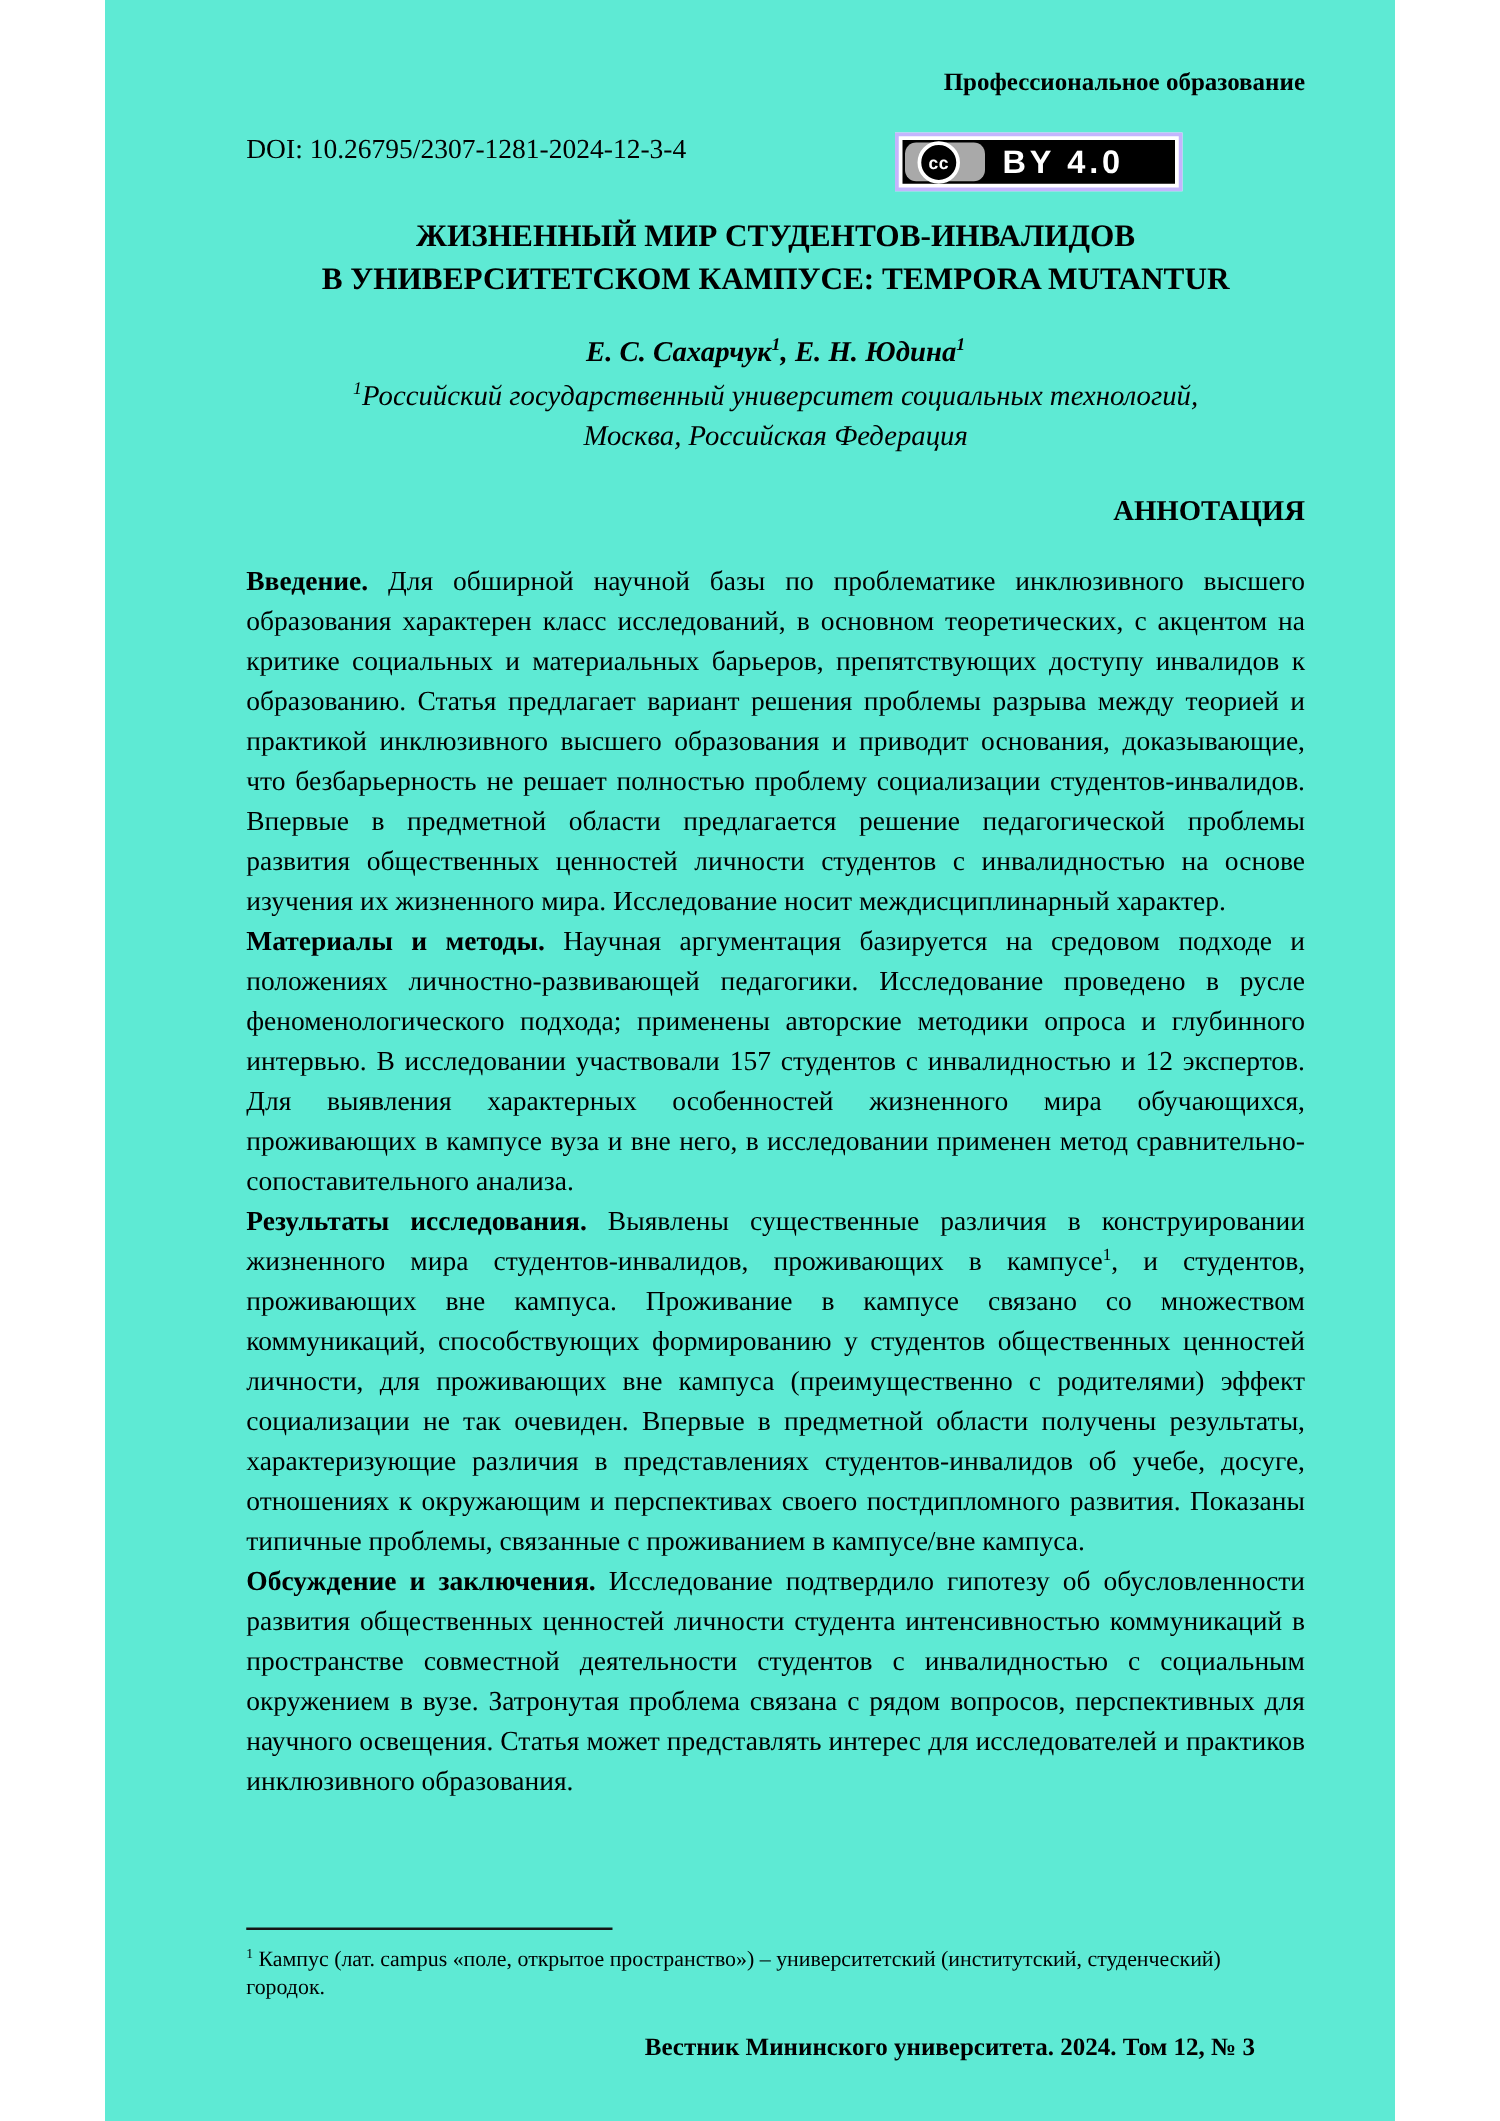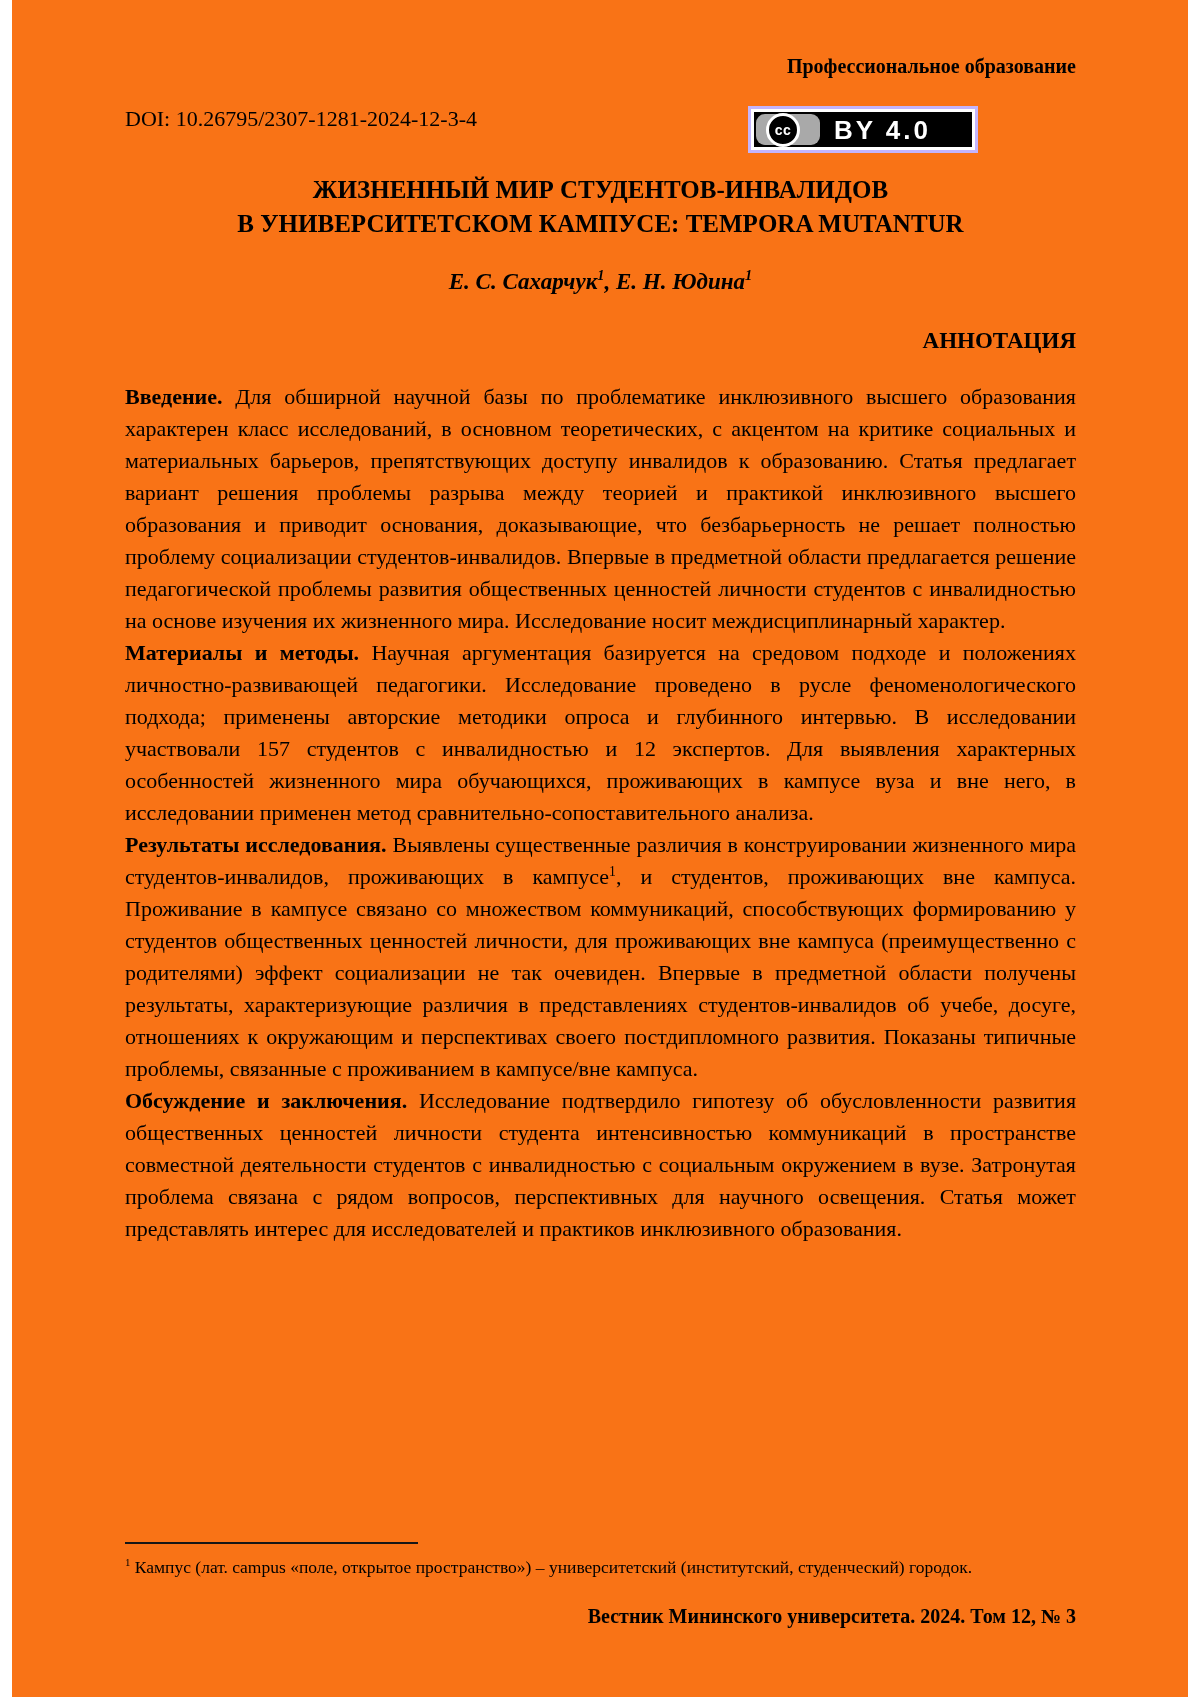--- a/index.html
+++ b/index.html
@@ -1,25 +1,25 @@
 <!DOCTYPE html>
 <html lang="ru"><head>
 <meta charset="utf-8">
 <style>
   html, body { margin: 0; padding: 0; background: #ffffff; }
   .page {
     position: relative;
-    width: 1176px;
+    width: 1032px;
     height: 1697px;
     margin: 0 auto;
-    background: #f97316;
+    background: #5eead4;
     color: #000000;
     font-family: "Liberation Serif", serif;
     box-sizing: border-box;
-    padding: 54px 112px 0 113px;
+    padding: 54px 72px 0 113px;
     overflow: hidden;
   }
 
   .category {
     text-align: right;
     font-weight: bold;
     font-size: 20px;
     line-height: 24px;
   }
 
@@ -171,20 +171,24 @@
     </div>
   </div>
 
   <div class="title">
     <div>ЖИЗНЕННЫЙ МИР СТУДЕНТОВ-ИНВАЛИДОВ</div>
     <div>В УНИВЕРСИТЕТСКОМ КАМПУСЕ: TEMPORA MUTANTUR</div>
   </div>
 
   <div class="authors"><span><span>Е. С. Сахарчук</span><sup>1</sup></span><span><span>, Е. Н. Юдина</span><sup>1</sup></span></div>
 
+  <div class="affiliation">
+    <div><sup>1</sup><span>Российский государственный университет социальных технологий,</span></div>
+    <div>Москва, Российская Федерация</div>
+  </div>
 
   <div class="abstract-heading">АННОТАЦИЯ</div>
 
   <div class="abstract-body">
     <p class="para"><span class="label">Введение.</span> <span>Для обширной научной базы по проблематике инклюзивного высшего образования характерен класс исследований, в основном теоретических, с акцентом на критике социальных и материальных барьеров, препятствующих доступу инвалидов к образованию. Статья предлагает вариант решения проблемы разрыва между теорией и практикой инклюзивного высшего образования и приводит основания, доказывающие, что безбарьерность не решает полностью проблему социализации студентов-инвалидов. Впервые в предметной области предлагается решение педагогической проблемы развития общественных ценностей личности студентов с инвалидностью на основе изучения их жизненного мира. Исследование носит междисциплинарный характер.</span></p>
 
     <p class="para"><span class="label">Материалы и методы.</span> <span>Научная аргументация базируется на средовом подходе и положениях личностно-развивающей педагогики. Исследование проведено в русле феноменологического подхода; применены авторские методики опроса и глубинного интервью. В исследовании участвовали 157 студентов с инвалидностью и 12 экспертов. Для выявления характерных особенностей жизненного мира обучающихся, проживающих в кампусе вуза и вне него, в исследовании применен метод сравнительно-сопоставительного анализа.</span></p>
 
     <p class="para"><span class="label">Результаты исследования.</span> <span>Выявлены существенные различия в конструировании жизненного мира студентов-инвалидов, проживающих в кампусе</span><sup>1</sup><span>, и студентов, проживающих вне кампуса. Проживание в кампусе связано со множеством коммуникаций, способствующих формированию у студентов общественных ценностей личности, для проживающих вне кампуса (преимущественно с родителями) эффект социализации не так очевиден. Впервые в предметной области получены результаты, характеризующие различия в представлениях студентов-инвалидов об учебе, досуге, отношениях к окружающим и перспективах своего постдипломного развития. Показаны типичные проблемы, связанные с проживанием в кампусе/вне кампуса.</span></p>
 

